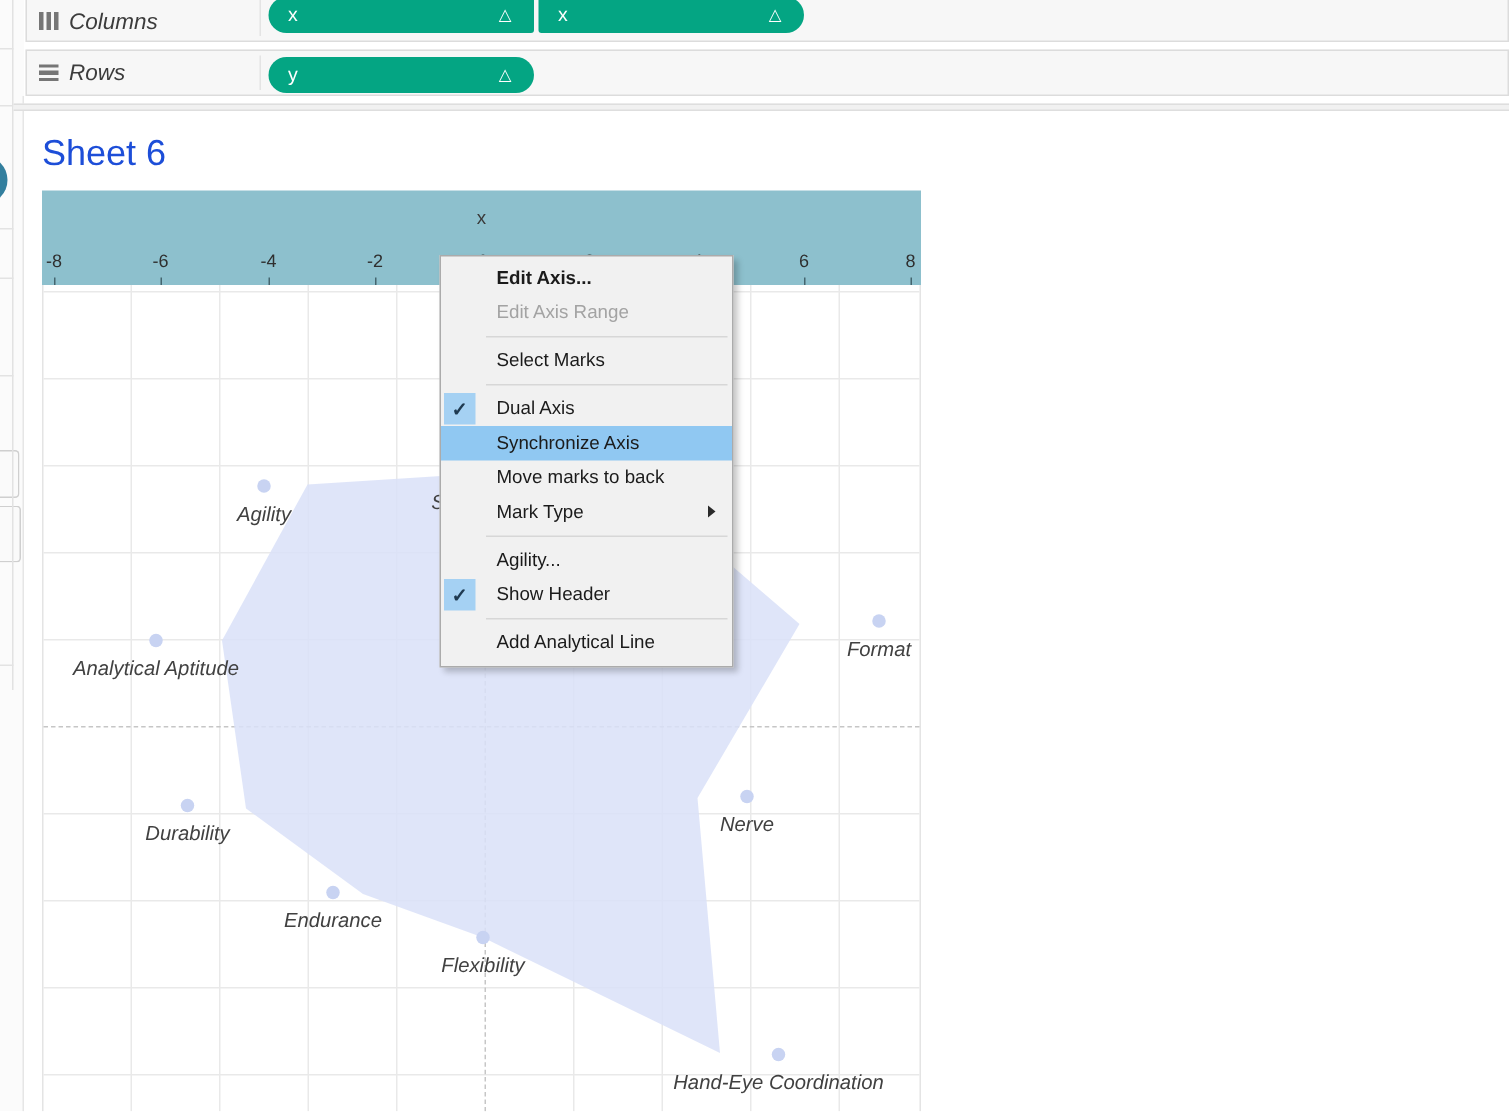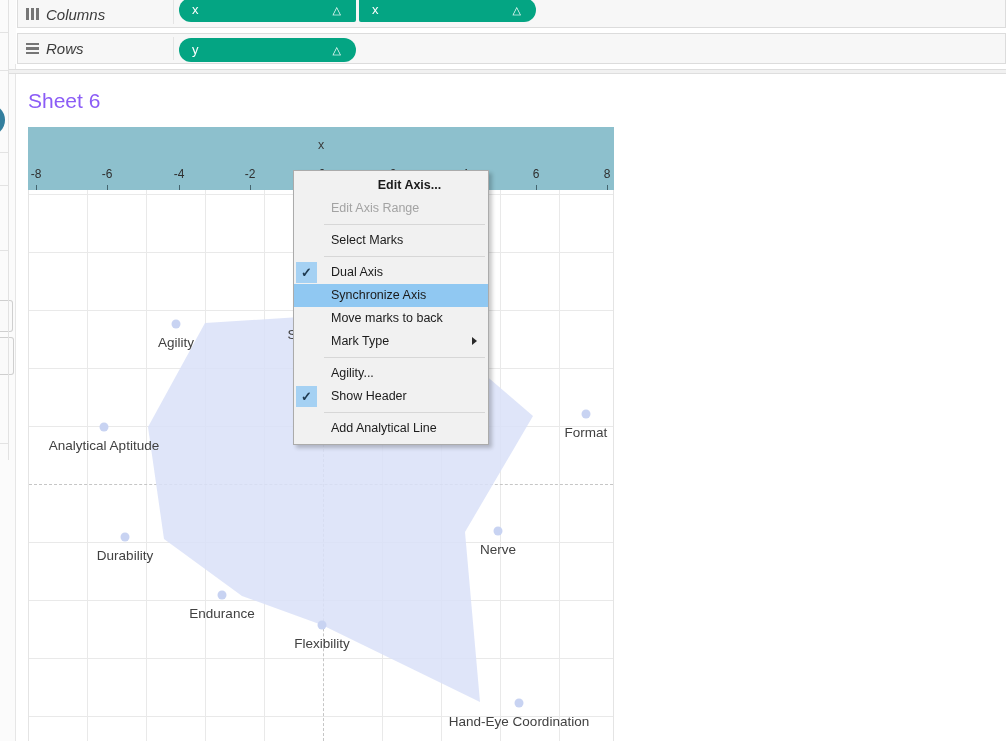--- a/index.html
+++ b/index.html
@@ -34,47 +34,47 @@
   .pill .pill-label{position:absolute;left:13px;top:0;}
   .pill .pill-delta{position:absolute;right:15px;top:0;font-size:11px;color:#fff;}
   #columns-shelf .pill:first-child{border-radius:12px 2px 2px 12px;}
   #columns-shelf .pill:last-child{border-radius:2px 12px 12px 2px;}
   #rows-shelf .pill{border-radius:12px;}
 
   .hrule{position:absolute;left:9px;top:69px;width:997px;height:5px;background:#f1f1f1;
          border-top:1px solid #dedede;border-bottom:1px solid #dedede;box-sizing:border-box;}
 
   
-  #sheet-title{position:absolute;left:28px;top:89px;font-size:21px;color:#8b5cf6;}
+  #sheet-title{position:absolute;left:28px;top:89px;font-size:24px;color:#1d4ed8;}
 
   
   #axis-band{position:absolute;left:28px;top:127px;width:586px;height:63px;background:#8dc0cd;}
   #axis-title{position:absolute;left:0;right:0;top:11px;text-align:center;font-size:12.5px;color:#3a3a3a;}
   .tick-label{position:absolute;top:40px;transform:translateX(-50%);font-size:12px;color:#2f2f2f;}
   .tick-mark{position:absolute;bottom:0;width:1px;height:5px;background:#44656f;}
 
   
   #plot-body{position:absolute;left:28px;top:190px;width:586px;height:551px;background:#fff;
              border-left:1px solid #e4e4e4;border-right:1px solid #e4e4e4;box-sizing:border-box;}
   .grid-v{position:absolute;top:0;bottom:0;width:1px;background:#e9e9e9;}
   .grid-h{position:absolute;left:0;right:0;height:1px;background:#e9e9e9;}
   .zero-v{position:absolute;top:0;bottom:0;width:0;border-left:1px dashed #c6c6c6;}
   .zero-h{position:absolute;left:0;right:0;height:0;border-top:1px dashed #c6c6c6;}
   #marks-svg{position:absolute;left:28px;top:190px;z-index:2;}
-  #labels-layer{position:absolute;left:0;top:0;width:1006px;height:534px;z-index:3;pointer-events:none;}
+  #labels-layer{position:absolute;left:0;top:0;width:1006px;height:534px;z-index:3;pointer-events:none;font-style:italic;}
   .mark-label{position:absolute;transform:translateX(-50%);white-space:nowrap;
               font-size:13.5px;color:#414141;}
 
   
   #context-menu{position:absolute;left:293px;top:170px;width:194px;z-index:10;background:#f1f1f1;
                 border:1px solid #ababab;box-shadow:3px 3px 4px rgba(0,0,0,0.22);
                 padding:3px 0 4px 0;box-sizing:content-box;}
   .menu-item{position:relative;height:23px;line-height:23px;font-size:12.5px;color:#1b1b1b;
              padding-left:37px;cursor:default;}
-  .menu-item.bold{font-weight:bold;text-align:center;}
+  .menu-item.bold{font-weight:bold;}
   .menu-item.disabled{color:#a3a3a3;}
   .menu-item.highlighted{background:#90c8f2;}
   .menu-sep{height:9px;position:relative;}
   .menu-sep i{position:absolute;left:30px;right:3px;top:4px;height:1px;background:#d7d7d7;display:block;}
   .menu-check{position:absolute;left:2px;top:1px;width:21px;height:21px;background:#a5d1f3;
               color:#1f3a51;font-size:13px;font-weight:bold;text-align:center;line-height:21px;}
   .menu-arrow{position:absolute;right:11px;top:7px;width:0;height:0;
               border-left:5px solid #2a2a2a;border-top:4px solid transparent;border-bottom:4px solid transparent;}
 </style>
 </head>

